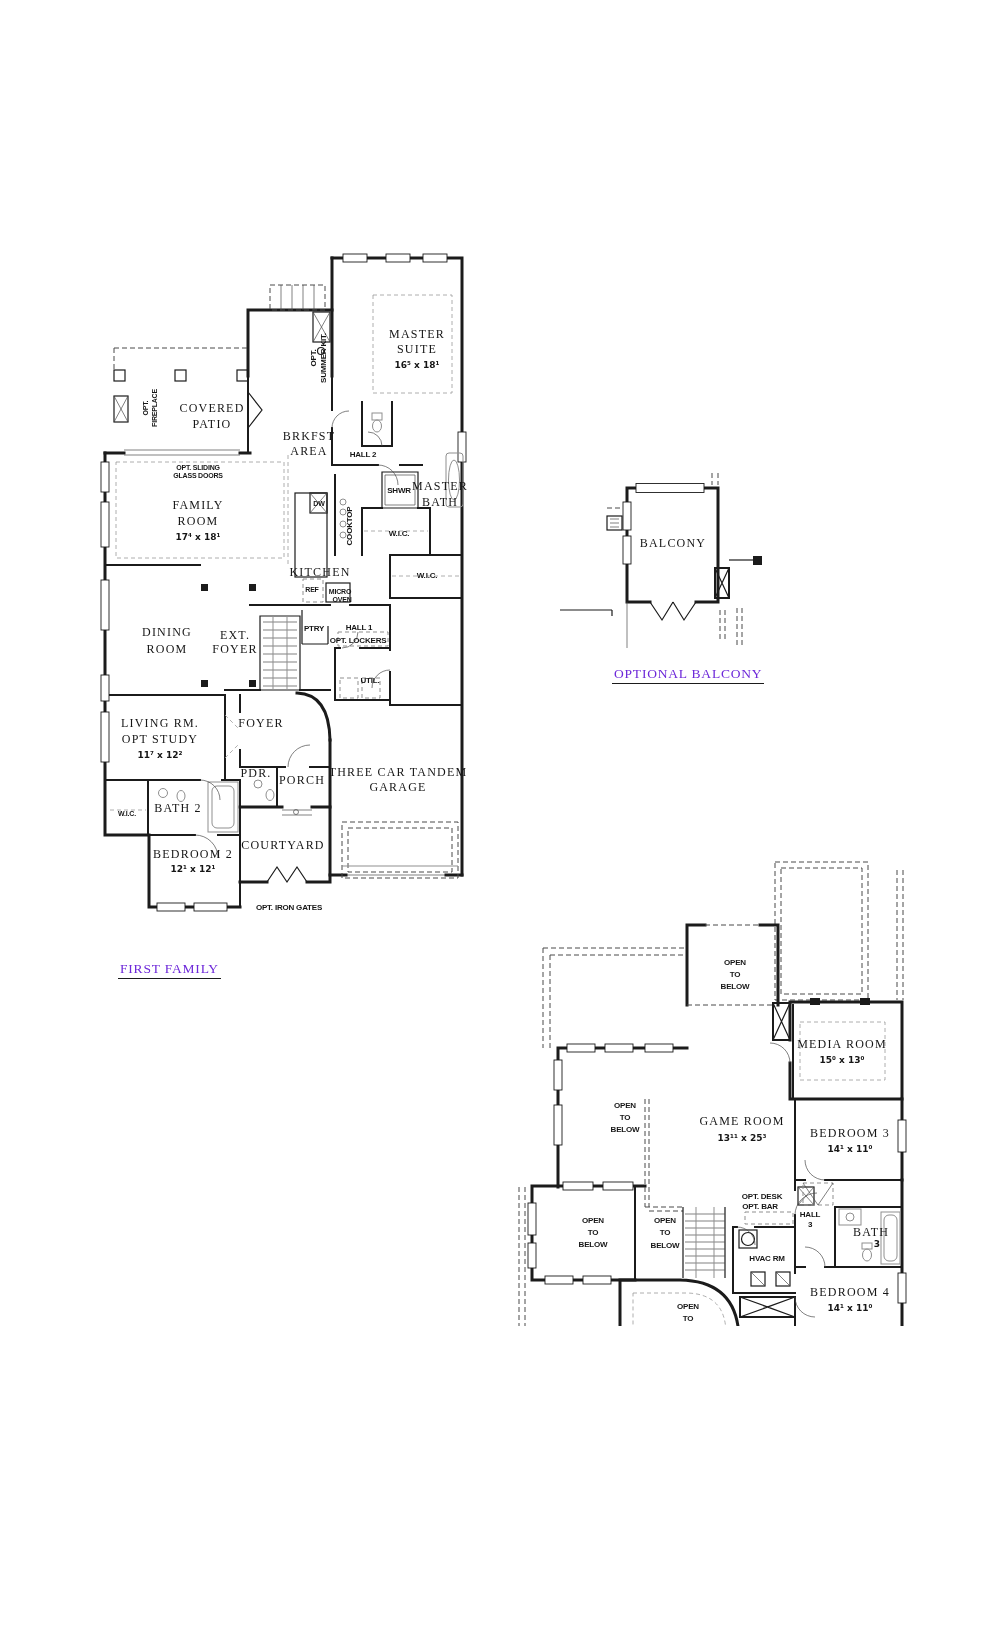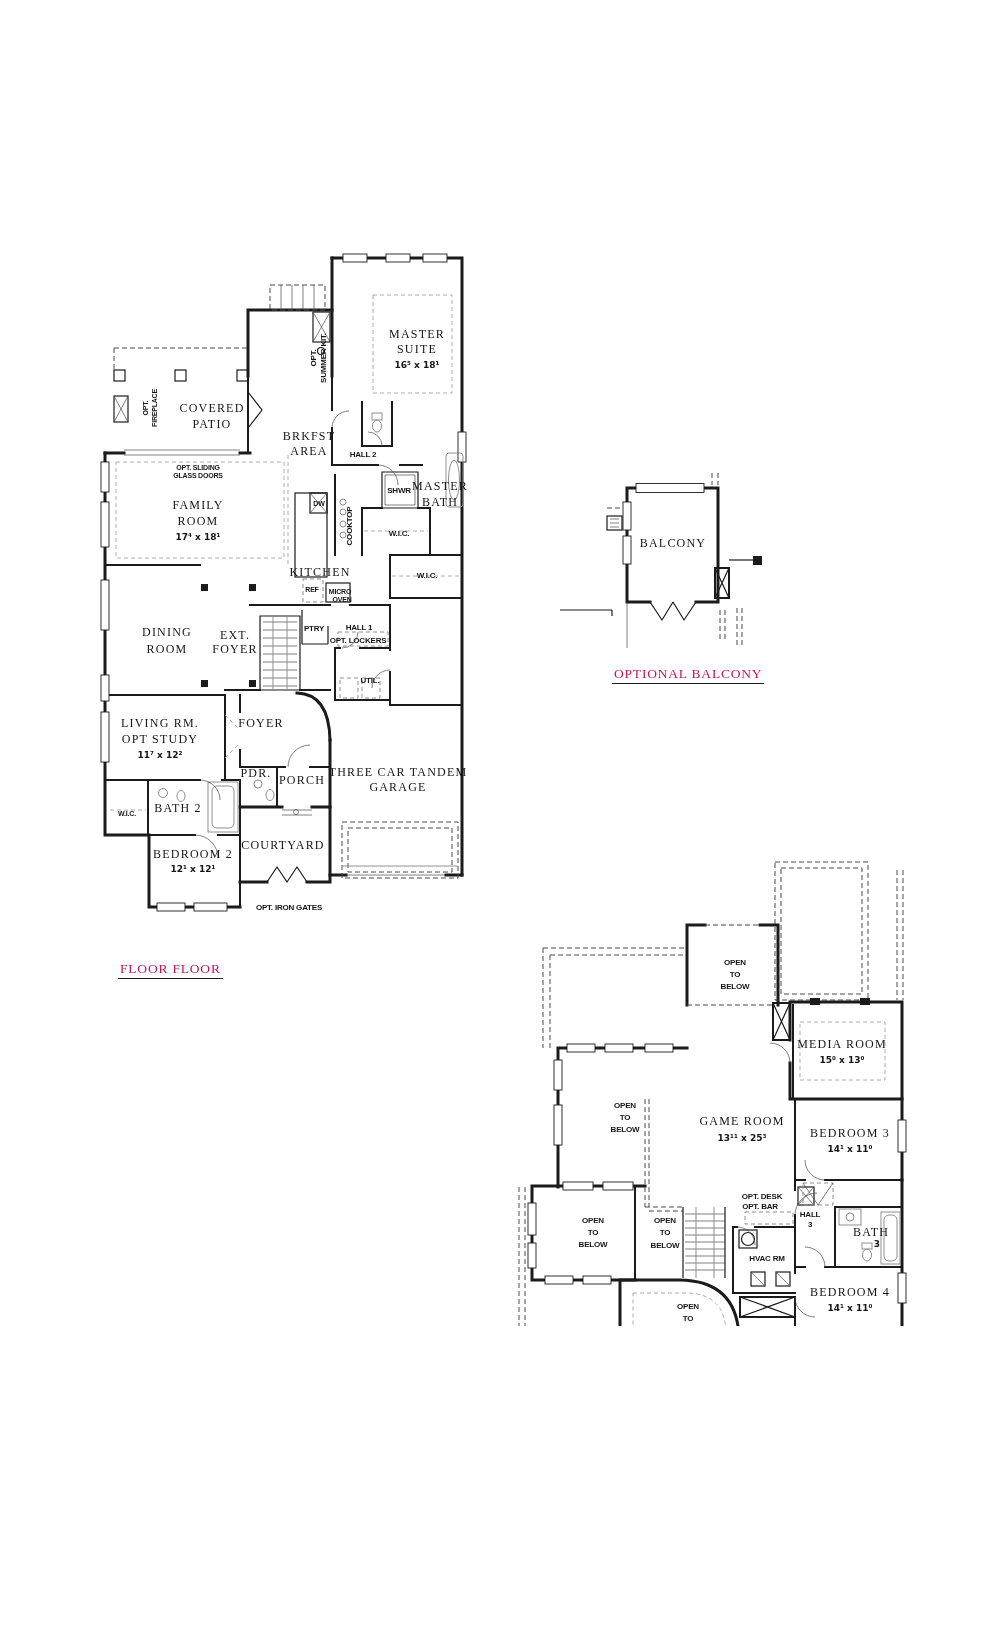--- a/index.html
+++ b/index.html
@@ -13,21 +13,21 @@
   .gr{stroke:#8f8f8f;stroke-width:1;fill:none;}
   .dash{stroke:#4a4a4a;stroke-width:1;fill:none;stroke-dasharray:5 3;}
   .dashg{stroke:#9a9a9a;stroke-width:.8;fill:none;stroke-dasharray:4 3;}
   .win{fill:#ffffff;stroke:#1b1b1b;stroke-width:.9;}
   .post{fill:#1b1b1b;stroke:none;}
   text{fill:#161616;}
   .rm{font:12px "Liberation Serif",serif;letter-spacing:1.2px;text-anchor:middle;}
   .dm{font:700 9px "DejaVu Sans",sans-serif;text-anchor:middle;}
   .an{font:700 8px "Liberation Sans",sans-serif;text-anchor:middle;letter-spacing:-.2px;}
   .an7{font:700 7px "Liberation Sans",sans-serif;text-anchor:middle;letter-spacing:-.2px;}
-  .title{position:absolute;font:13.5px "Liberation Serif",serif;letter-spacing:.8px;color:#be185d;
+  .title{position:absolute;font:13.5px "Liberation Serif",serif;letter-spacing:.8px;color:#6d28d9;
          border-bottom:1.4px solid #1b1b1b;padding:0 2px 1px;}
 </style>
 </head>
 <body>
 
 <div class="sheet">
 
   <svg style="left:100px;top:250px" width="370" height="690" viewBox="0 0 370 690">
 
     <g>
@@ -202,21 +202,21 @@
       <text class="rm" x="298" y="526">THREE CAR TANDEM</text>
       <text class="rm" x="298" y="541">GARAGE</text>
       <text class="an7" x="27" y="566">W.I.C.</text>
       <text class="rm" x="78" y="562">BATH 2</text>
       <text class="rm" x="93" y="608">BEDROOM 2</text>
       <text class="dm" x="93" y="622">12¹ x 12¹</text>
       <text class="rm" x="183" y="599">COURTYARD</text>
       <text class="an" x="189" y="660">OPT. IRON GATES</text>
     </g>
   </svg>
-  <div class="title" style="left:118px;top:961px">FLOOR FLOOR</div>
+  <div class="title" style="left:118px;top:961px">FIRST FAMILY</div>
 
   <svg style="left:560px;top:440px" width="210" height="250" viewBox="0 0 210 250">
     <g>
       <path class="w3" d="M67,48 H158 M158,48 V162 M67,48 V162 M67,162 H90 M136,162 H158"></path>
       <rect class="win" x="76" y="43.5" width="68" height="9"></rect>
       <rect class="win" x="63" y="62" width="8" height="28"></rect>
         <rect class="win" x="63" y="96" width="8" height="28"></rect>
       <path class="w1" d="M90,162 L102,180 L113,162 M113,162 L124,180 L136,162"></path>
       <rect class="w2" x="155" y="128" width="14" height="30"></rect>
         <path class="w1" d="M155,128 L169,158 M169,128 L155,158"></path>

